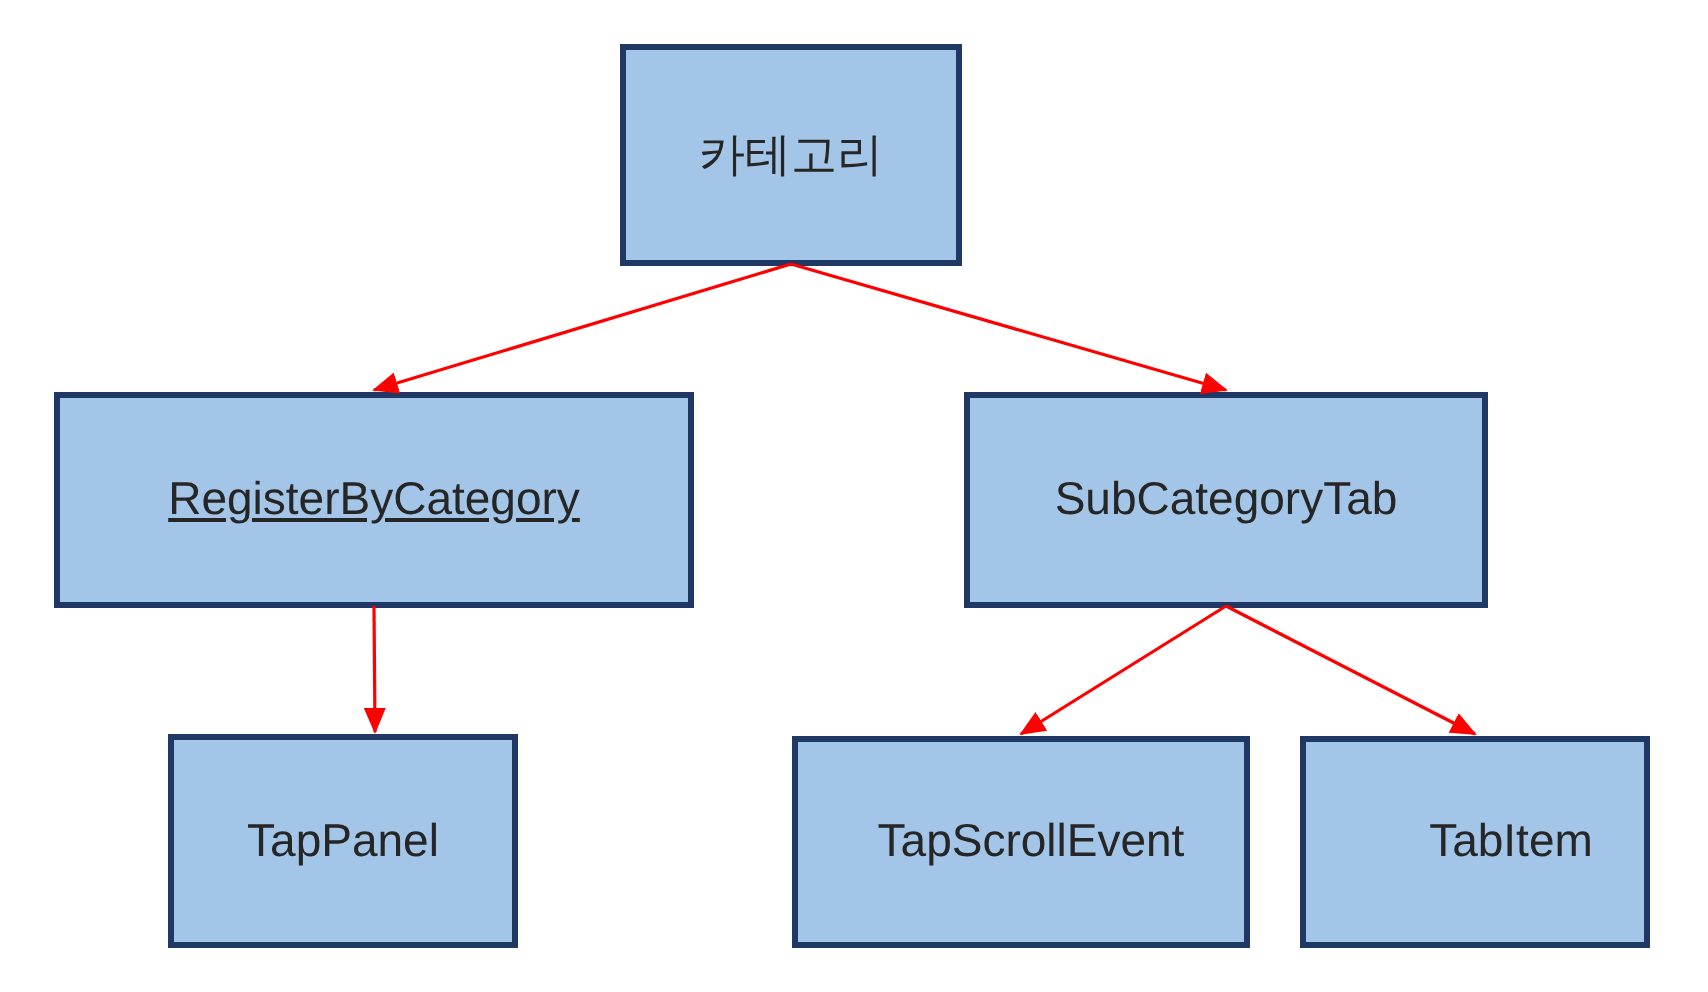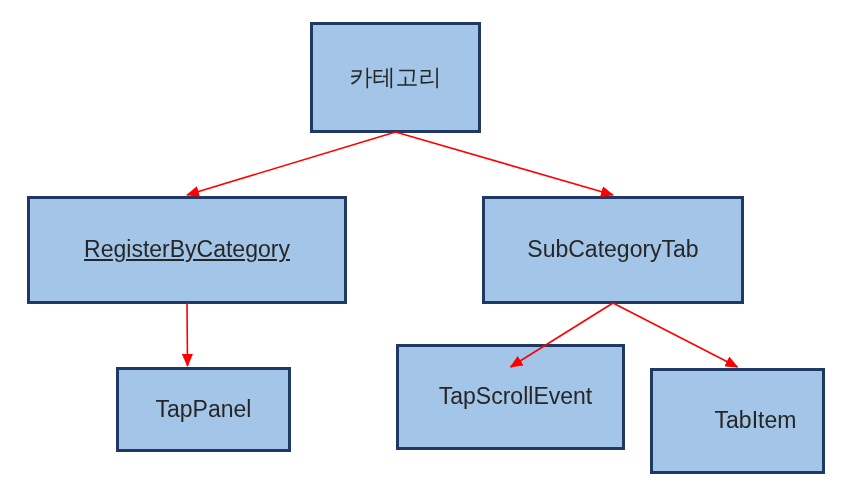--- a/index.html
+++ b/index.html
@@ -24,22 +24,22 @@
     align-items: center;
     justify-content: center;
     text-align: center;
     color: var(--text, #262626);
     font-size: 23px;
     line-height: 1.35;
   }
   .node-page      { left: 310px; top: 22px;  width: 171px; height: 111px; }
   .node-register  { left: 27px;  top: 196px; width: 320px; height: 108px; text-decoration: underline; }
   .node-subcategory { left: 482px; top: 196px; width: 262px; height: 108px; }
-  .node-tappanel  { left: 116px; top: 367px; width: 175px; height: 85px; }
-  .node-tapscroll { left: 396px; top: 344px; width: 229px; height: 106px; padding-left: 10px; }
+  .node-tappanel  { left: 84px; top: 367px; width: 175px; height: 107px; }
+  .node-tapscroll { left: 396px; top: 368px; width: 229px; height: 106px; padding-left: 10px; }
   .node-tabitem   { left: 650px; top: 368px; width: 175px; height: 106px; padding-left: 36px; }
   .edge-layer {
     position: absolute;
     left: 0; top: 0;
     width: 854px; height: 496px;
     pointer-events: none;
   }
 </style>
 </head>
 <body>

